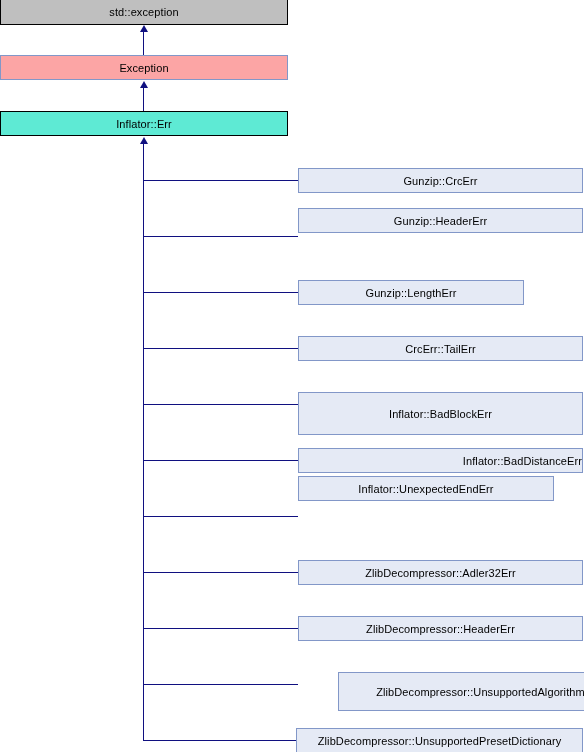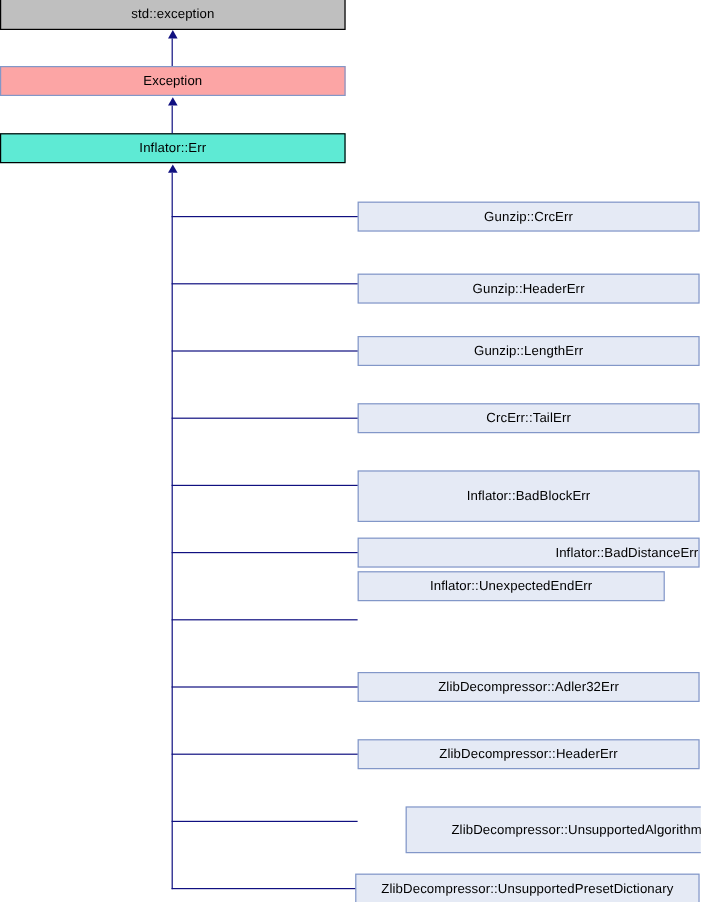--- a/index.html
+++ b/index.html
@@ -89,26 +89,26 @@
   <div class="arrow-up" style="left:140px; top:81px;"></div>
 
   <div class="edge v" style="left:143px; top:144px; height:597px;"></div>
   <div class="arrow-up" style="left:140px; top:137px;"></div>
 
   <div class="node child" style="left:298px; top:168px; width:285px; height:25px;">
     <span>Gunzip::CrcErr</span>
   </div>
   <div class="edge h" style="left:143px; top:180px; width:155px;"></div>
 
-  <div class="node child" style="left:298px; top:228px; width:285px; height:25px;">
+  <div class="node child" style="left:298px; top:208px; width:285px; height:25px;">
     <span>Gunzip::HeaderErr</span>
   </div>
   <div class="edge h" style="left:143px; top:236px; width:155px;"></div>
 
-  <div class="node child" style="left:298px; top:280px; width:285px; height:25px;">
+  <div class="node child" style="left:298px; top:280px; width:226px; height:25px;">
     <span>Gunzip::LengthErr</span>
   </div>
   <div class="edge h" style="left:143px; top:292px; width:155px;"></div>
 
   <div class="node child" style="left:298px; top:336px; width:285px; height:25px;">
     <span>CrcErr::TailErr</span>
   </div>
   <div class="edge h" style="left:143px; top:348px; width:155px;"></div>
 
   <div class="node child" style="left:298px; top:392px; width:285px; height:43px;">

